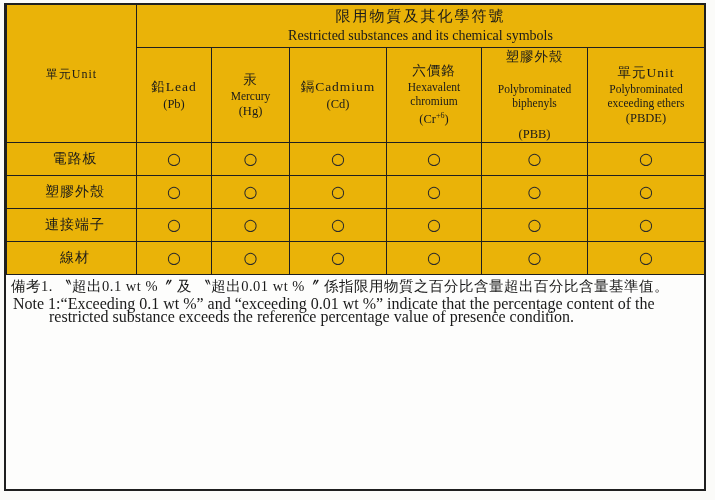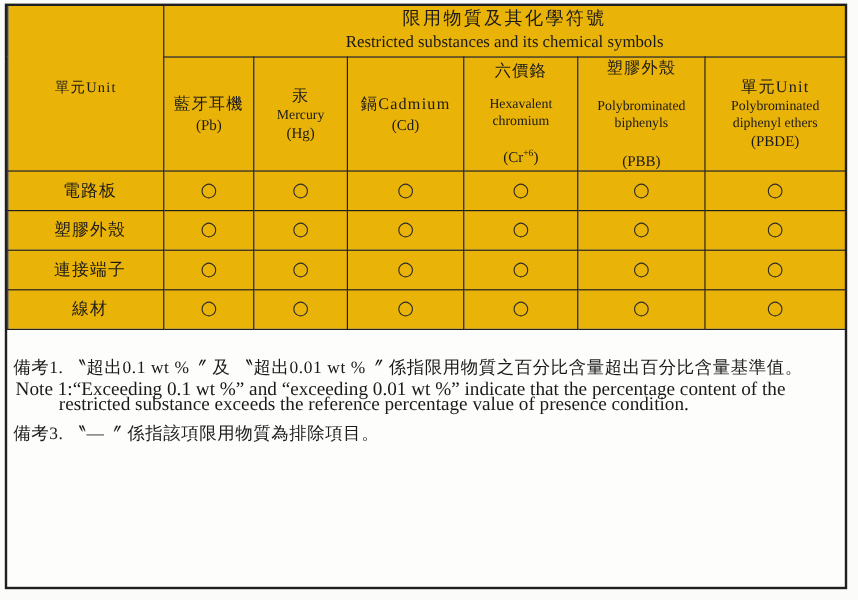--- a/index.html
+++ b/index.html
@@ -69,21 +69,21 @@
     padding-left:7px !important;
     font-size:14px;letter-spacing:1px;
   }
   .circle{
     font-size:16px;line-height:16px;
     font-family:"DejaVu Sans","Liberation Sans",sans-serif;
     color:#2a2a2a;
   }
   
   .notes{
-    padding:22px 6px 0 5px;
+    padding:1px 6px 0 5px;
   }
   .note-zh{
     font-size:14.5px;line-height:20px;letter-spacing:0.5px;
     margin:0;
   }
   .note-en{
     font-size:16px;line-height:13.5px;
     margin:1px 0 7px 0;
     padding-left:38px;text-indent:-36px;
   }
@@ -109,45 +109,45 @@
       <th rowspan="2" class="no-top">
         <span class="unit-head">單元Unit</span>
       </th>
       <th colspan="6" class="no-top">
         <div class="group-zh">限用物質及其化學符號</div>
         <div class="group-en">Restricted substances and its chemical symbols</div>
       </th>
     </tr>
     <tr class="colhead-row">
       <th>
-        <div class="col-zh">藍牙耳機</div>
+        <div class="col-zh">鉛Lead</div>
         <div class="col-sym">(Pb)</div>
       </th>
       <th>
         <div class="col-zh">汞</div>
         <div class="col-en">Mercury</div>
         <div class="col-sym">(Hg)</div>
       </th>
       <th>
         <div class="col-zh">鎘Cadmium</div>
         <div class="col-sym">(Cd)</div>
       </th>
       <th>
         <div class="col-zh">六價鉻</div>
-        <div class="col-en" style="width:74px;margin:12px auto;">Hexavalent chromium</div>
+        <div class="col-en" style="width:74px;margin:0 auto;">Hexavalent chromium</div>
         <div class="col-sym"><span>(Cr</span><sup>+6</sup><span>)</span></div>
       </th>
       <th>
         <div class="col-zh">塑膠外殼</div>
         <div class="col-en" style="width:96px;margin:16px auto;">Polybrominated biphenyls</div>
         <div class="col-sym">(PBB)</div>
       </th>
       <th>
         <div class="col-zh">單元Unit</div>
-        <div class="col-en" style="width:104px;margin:0 auto;">Polybrominated diphenyl ethers</div>
+        <div class="col-en" style="width:104px;margin:0 auto;">Polybrominated exceeding ethers</div>
         <div class="col-sym">(PBDE)</div>
       </th>
     </tr>
     <tr class="data-row">
       <td class="unit-cell">電路板</td>
       <td><span class="circle">○</span></td>
       <td><span class="circle">○</span></td>
       <td><span class="circle">○</span></td>
       <td><span class="circle">○</span></td>
       <td><span class="circle">○</span></td>
@@ -179,16 +179,15 @@
       <td><span class="circle">○</span></td>
       <td><span class="circle">○</span></td>
       <td><span class="circle">○</span></td>
     </tr>
   </tbody>
     </table>
 
   <div class="notes">
     <p class="note-zh">備考1. 〝超出0.1 wt %〞 及 〝超出0.01 wt %〞 係指限用物質之百分比含量超出百分比含量基準值。</p>
     <p class="note-en">Note 1:“Exceeding 0.1 wt %” and “exceeding 0.01 wt %” indicate that the percentage content of the restricted substance exceeds the reference percentage value of presence condition.</p>
-    <p class="note-zh">備考3. 〝—〞 係指該項限用物質為排除項目。</p>
   </div>
 
 </div>
 
 </body></html>

